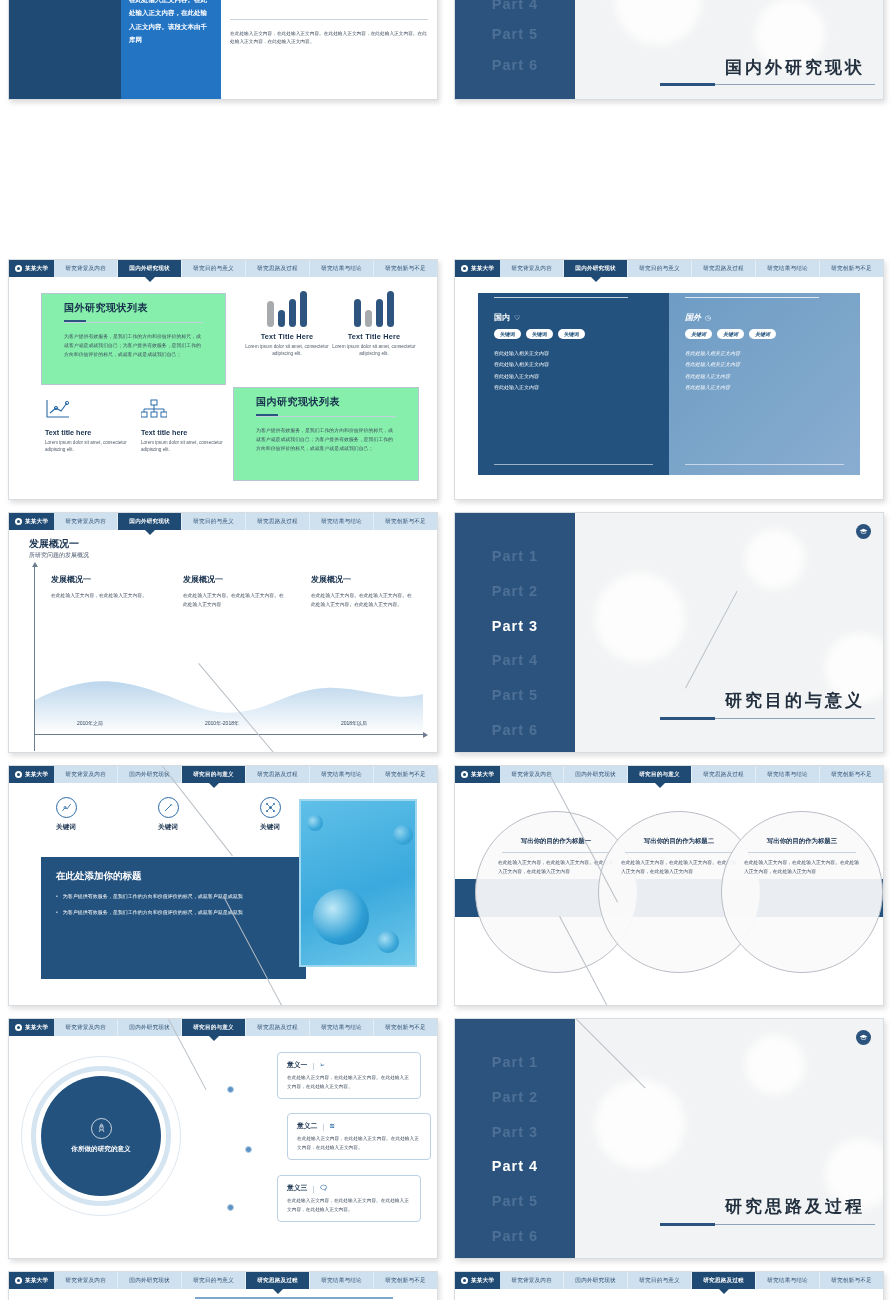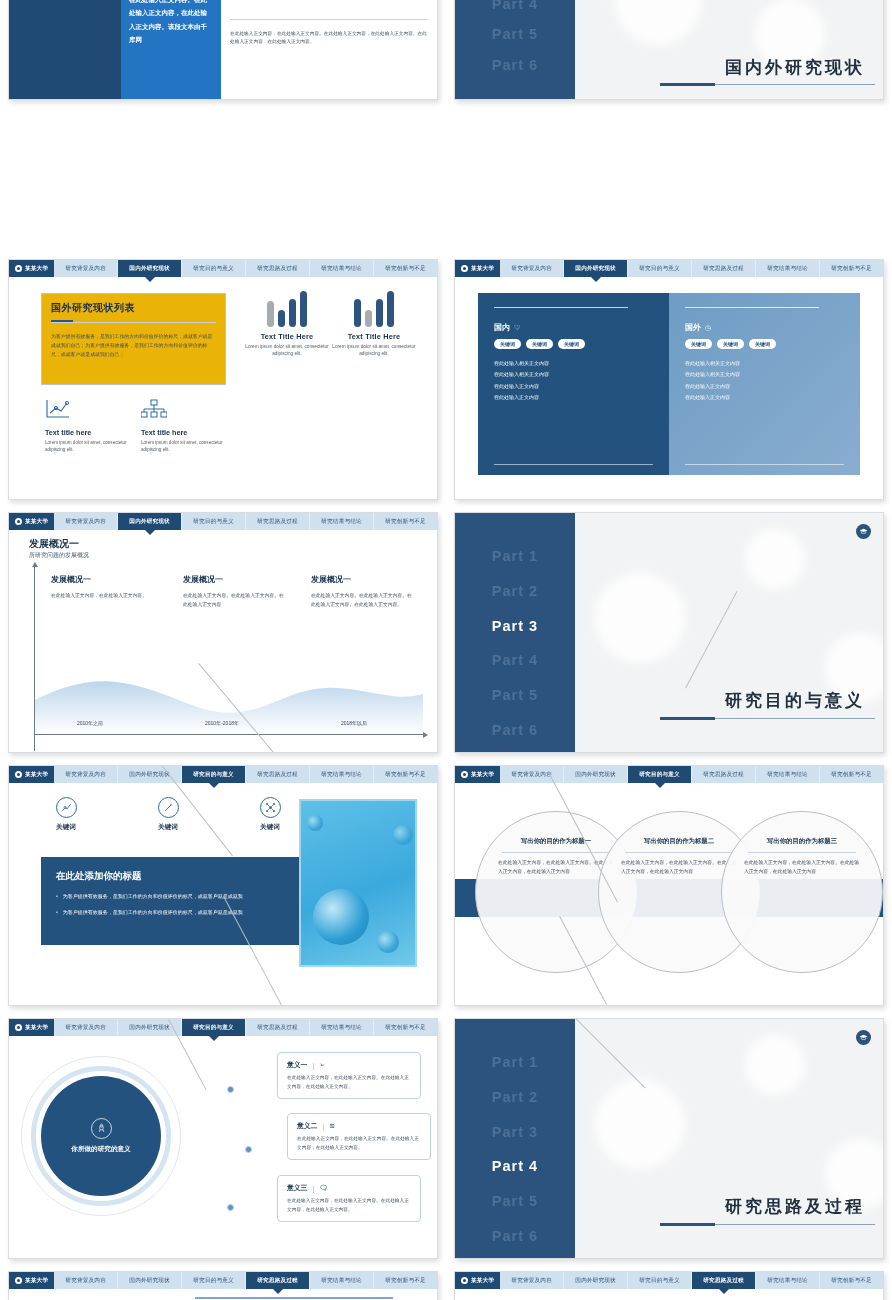--- a/index.html
+++ b/index.html
@@ -45,39 +45,39 @@
   .nav-item:last-child{border-right:none;}
   .nav-item.active { background:#1f4a73; color:#fff; font-weight:bold; position:relative; }
   .nav-item.active::after{
     content:""; position:absolute; left:50%; transform:translateX(-50%);
     bottom:-5px; width:0;height:0;border-left:5px solid transparent;
     border-right:5px solid transparent;border-top:5px solid #1f4a73;
   }
   .body-area { position:relative; width:100%; height:calc(100% - 17px); }
 
   
-  .box-card { position:absolute; border:1px solid #b8c6d4; padding:7px 9px; background:#eab308; }
+  .box-card { position:absolute; border:1px solid #b8c6d4; padding:7px 22px; background:#86efac; }
   .box-title { font-size:10px; font-weight:bold; color:#17304d; letter-spacing:.5px; }
   .box-rule { width:22px; height:2.5px; background:#2b5580; margin:5px 0 3px; }
   .box-hr { height:1px; background:#c4d0dc; margin-bottom:5px; position:relative; top:-4px;}
   .box-body { font-size:4.9px; line-height:1.85; color:#3b4a5a; }
   .bar-group { position:absolute; text-align:center; width:86px; }
   .bars { display:flex; align-items:flex-end; justify-content:center; gap:4px; height:36px; }
   .bar { width:7px; border-radius:4px; }
   .bt { font-size:7.3px; font-weight:bold; color:#17304d; margin-top:5px; letter-spacing:.2px;}
   .bs { font-size:4.7px; color:#55616f; line-height:1.55; margin-top:2px; }
   .mini-icon-block { position:absolute; width:96px; }
   .mini-icon-block .mt { font-size:7.2px;font-weight:bold;color:#17304d;margin-top:5px;}
   .mini-icon-block .ms { font-size:4.6px;color:#55616f;line-height:1.6;margin-top:2px;}
 
   
   .dual { position:absolute; left:23px; top:16px; right:23px; bottom:24px; display:flex; }
-  .dual-pane { flex:1; padding:14px 16px; color:#fff; position:relative; }
+  .dual-pane { flex:1; padding:4px 16px; color:#fff; position:relative; }
   .dual-pane.left { background:#23527e; }
-  .dual-pane.right { background:linear-gradient(135deg,#6e9cc4,#89add0); }
+  .dual-pane.right { background:linear-gradient(135deg,#6e9cc4,#89add0);font-style:italic; }
   .dual-rule { height:1px; background:rgba(255,255,255,.75); width:84%; margin-bottom:14px; }
   .dual-h { font-size:8px; font-weight:bold; display:flex; align-items:center; gap:4px; margin-bottom:6px;}
   .dual-h .gl { font-size:7px; opacity:.9; }
   .chips { display:flex; gap:5px; margin-bottom:9px; }
   .chip { background:#fff; color:#23527e; font-size:5px; font-weight:bold; border-radius:8px; padding:2px 6px; }
   .dual-line { font-size:5px; line-height:2.25; }
   .dual-foot { position:absolute; left:16px; right:16px; bottom:10px; height:1px; background:rgba(255,255,255,.55); }
 
   
   .tl-title { position:absolute; left:20px; top:7px; font-size:10px; font-weight:bold; color:#1b3552; }
@@ -110,21 +110,21 @@
   .part-title { position:absolute; right:18px; bottom:40px; font-size:17px; letter-spacing:3px; color:#22303f; font-weight:bold;}
   .part-underline { position:absolute; right:8px; bottom:33px; width:215px; height:1px; background:#8fa3b8; }
   .part-underline::before{content:"";position:absolute;left:0;top:-1px;width:55px;height:3px;background:#2b537d;}
   .diag { position:absolute; background:#b9bfc6; height:1px; transform-origin:0 0; }
 
   
   .kw-row { position:absolute; left:30px; top:14px; display:flex; gap:48px; }
   .kw { width:54px; text-align:center; }
   .kw-circ { width:21px;height:21px;border-radius:50%;border:1.3px solid #2b6aa8; margin:0 auto; display:flex;align-items:center;justify-content:center; }
   .kw-lab { font-size:6.6px; font-weight:bold; color:#1c3450; margin-top:5px; }
-  .blue-panel { position:absolute; left:32px; top:74px; width:265px; height:88px; background:#23527e; color:#fff; padding:13px 15px; }
+  .blue-panel { position:absolute; left:32px; top:74px; width:265px; height:122px; background:#23527e; color:#fff; padding:13px 15px; }
   .bp-title { font-size:9.5px; font-weight:bold; margin-bottom:9px; }
   .bp-li { font-size:5px; line-height:1.8; display:flex; gap:5px; margin-bottom:7px; }
   .bp-li .dot { color:#cfe0ee; }
   .img-card { position:absolute; right:20px; top:16px; width:118px; height:168px;
               background:linear-gradient(160deg,#5fc0e8,#3ba9dd 55%,#6fc9ea);
               border:2px solid #9fd7ef; overflow:hidden;}
   .virus { position:absolute; border-radius:50%; background:radial-gradient(circle at 35% 35%,#bfe9f8,#2d9ed4 60%,#1b7fb5); }
   .wm { position:absolute; color:rgba(110,120,130,.42); font-weight:bold; pointer-events:none; }
 
   
@@ -256,20 +256,26 @@
             <rect x="10" y="1" width="6" height="5" fill="none" stroke="#2b6aa8" stroke-width="1"></rect>
             <path d="M13 6 V10 M3 10 H23 M3 10 V13 M13 10 V13 M23 10 V13" fill="none" stroke="#2b6aa8" stroke-width="1"></path>
             <rect x="0" y="13" width="6" height="5" fill="none" stroke="#2b6aa8" stroke-width="1"></rect>
             <rect x="10" y="13" width="6" height="5" fill="none" stroke="#2b6aa8" stroke-width="1"></rect>
             <rect x="20" y="13" width="6" height="5" fill="none" stroke="#2b6aa8" stroke-width="1"></rect>
           </svg>
           <div class="mt">Text title here</div>
           <div class="ms">Lorem ipsum dolor sit amet, consectetur adipiscing elit.</div>
         </div>
 
+        <div class="box-card" style="left:224px;top:110px;width:186px;height:94px;">
+          <div class="box-title">国内研究现状列表</div>
+          <div class="box-rule"></div>
+          <div class="box-hr"></div>
+          <div class="box-body">为客户提供有效服务，是我们工作的方向和价值评价的标尺，成就客户就是成就我们自己；为客户提供有效服务，是我们工作的方向和价值评价的标尺，成就客户就是成就我们自己；</div>
+        </div>
       </div>
     </div>
   </div>
 
   <div class="cell">
     <div class="slide">
       <div class="navbar">
         <div class="nav-logo">
           <span class="logo-mark">
               <i></i>

